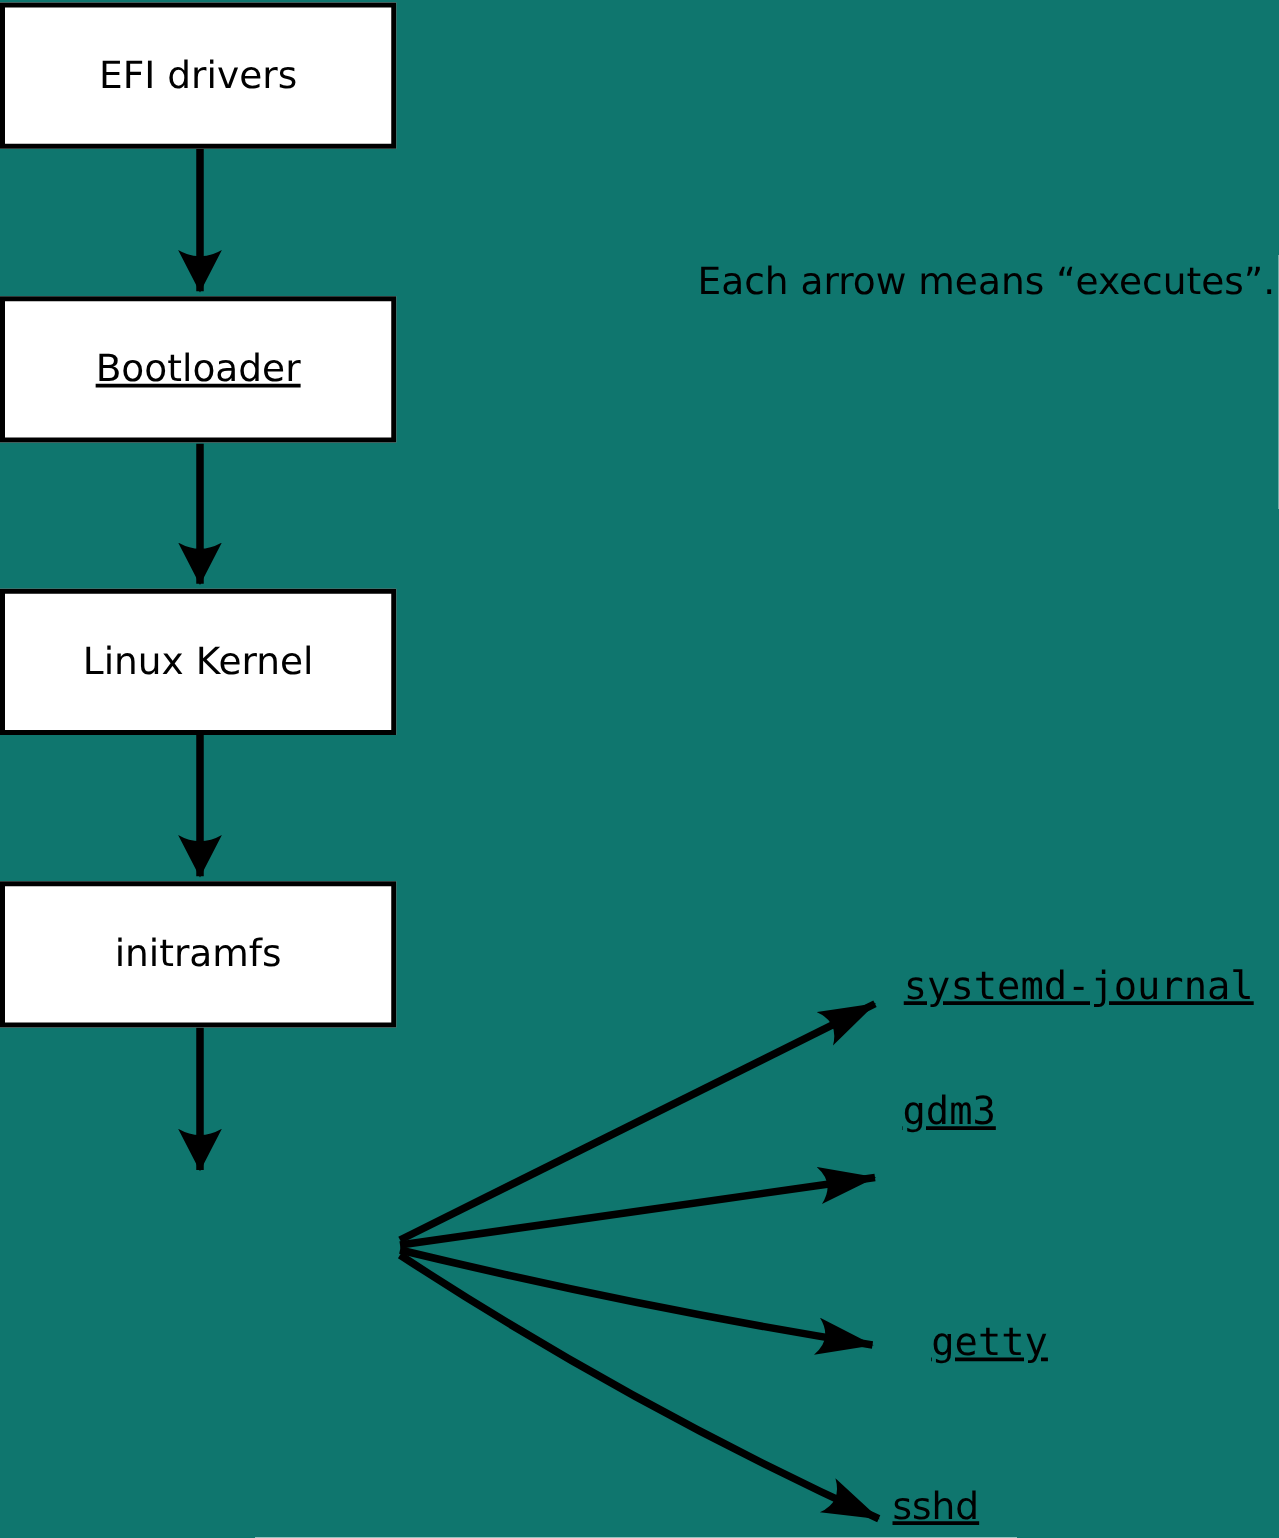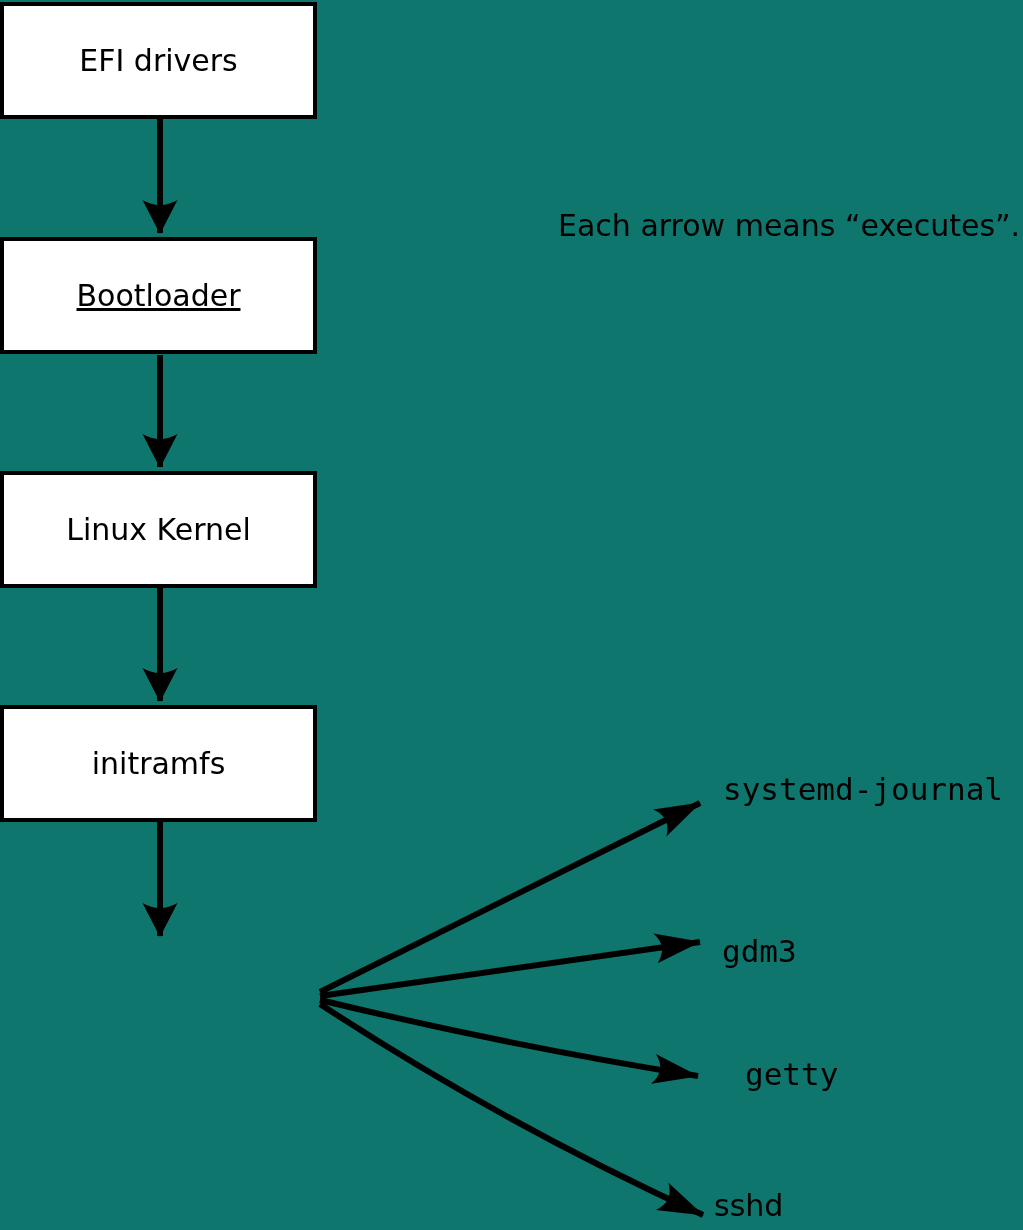--- a/index.html
+++ b/index.html
@@ -41,23 +41,24 @@
   .node-box.b3 { top: 471px; }
   .node-box.b4 { top: 705px; }
   .node-box.b5 { top: 940px; }
 
   .target-label {
     position: absolute;
     font-family: "DejaVu Sans Mono", monospace;
     font-size: 31px;
     line-height: 36px;
     white-space: nowrap;
+    text-decoration: underline;
   }
   .target-label.t-journal { left: 723px; top: 771px; }
-  .target-label.t-gdm3    { left: 722px; top: 933px; }
+  .target-label.t-gdm3    { left: 722px; top: 871px; }
   .target-label.t-getty   { left: 723px; top: 1056px; margin-left: 22px; }
   .target-label.t-sshd    {
     left: 714px; top: 1188px;
     font-family: "DejaVu Sans", sans-serif;
     font-size: 30px;
   }
 
   .annotation {
     position: absolute;
     left: 558px;

